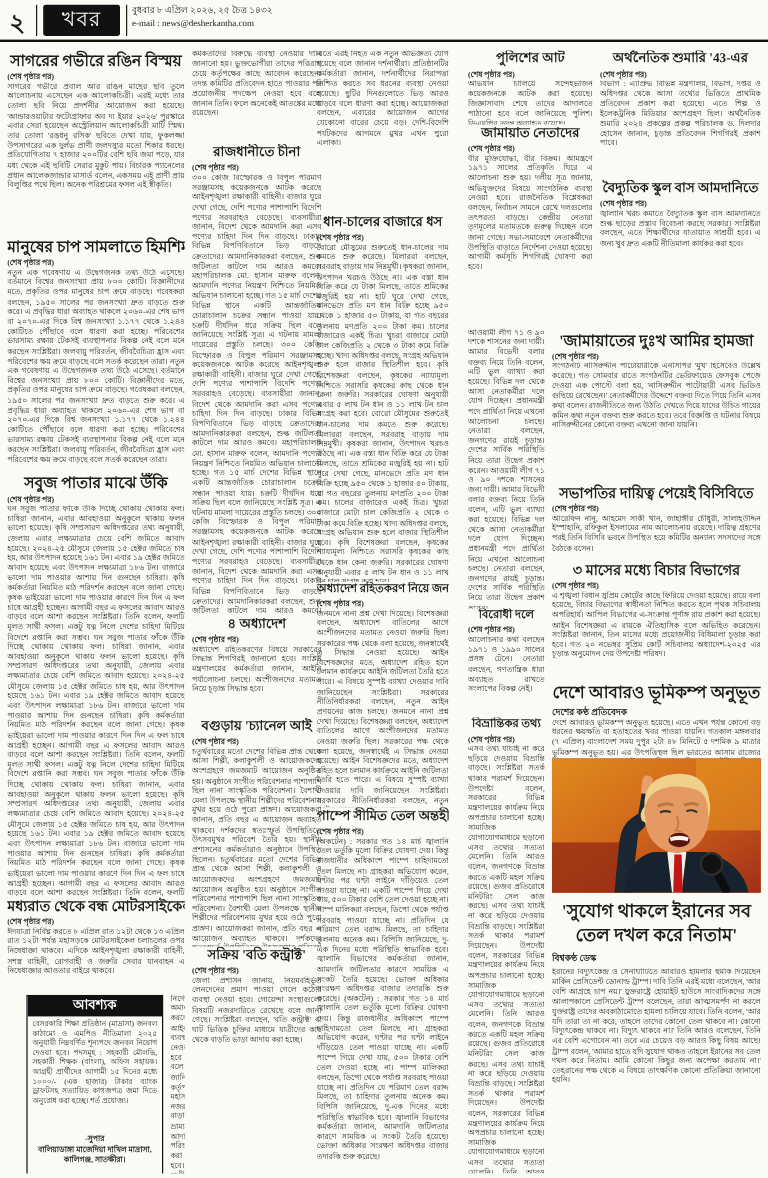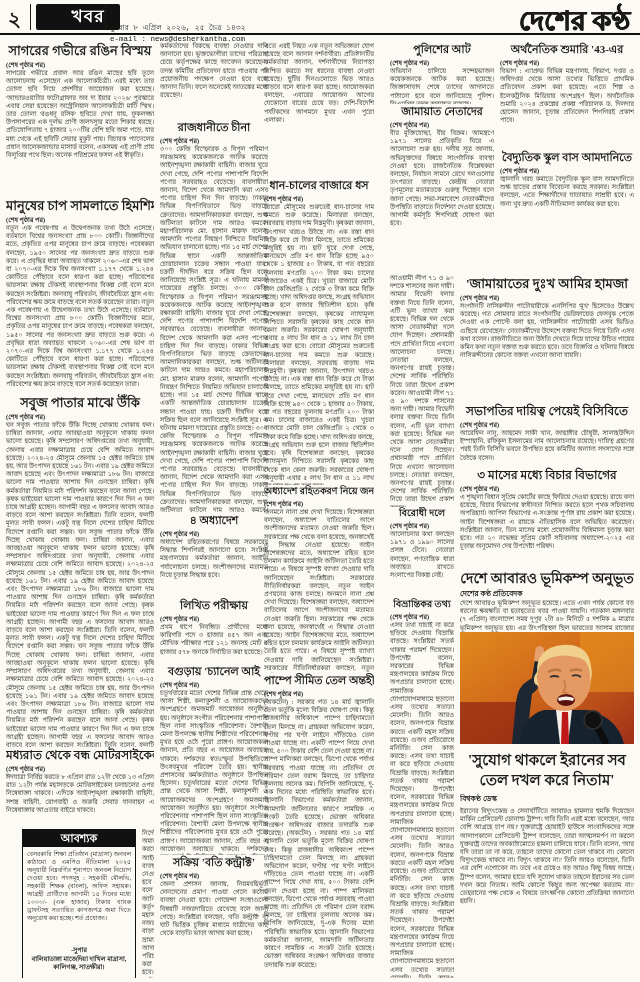--- a/index.html
+++ b/index.html
@@ -7,24 +7,24 @@
     width:640px;height:982px;position:relative;overflow:hidden;
     background:#fbfaf5;color:#1c1b18;
     font-family:"Liberation Serif","DejaVu Serif",serif;
   }
   
   .masthead-bar{position:absolute;left:0;top:0;width:640px;height:34px;}
   .pageno{position:absolute;left:8px;top:4px;font-size:20px;font-weight:bold;}
   .vr{position:absolute;top:4px;width:1px;height:26px;background:#1c1b18;}
   .section-box{
     position:absolute;left:36px;top:4px;width:64px;height:26px;background:#111;
-    color:#fff;font-weight:bold;font-size:17px;display:flex;align-items:center;justify-content:center;
-    border-radius:2px;letter-spacing:1px;padding-left:20px;
+    color:#fff;font-weight:normal;font-size:17px;display:flex;align-items:center;justify-content:center;
+    border-radius:2px;letter-spacing:1px;
   }
-  .dateblock{position:absolute;left:110px;top:23px;font-size:7.5px;line-height:11px;font-family:Liberation Mono, monospace;}
+  .dateblock{position:absolute;left:110px;top:3px;font-size:7.5px;line-height:11px;font-family:Liberation Serif, serif;}
   .paper-name{position:absolute;right:10px;top:0px;font-size:27px;font-weight:900;letter-spacing:0px;
     text-shadow:0.6px 0 0 #000, -0.3px 0 0 #000;}
   .head-rule{position:absolute;left:0;top:33px;width:640px;height:2px;background:#111;}
 
   
   .col{position:absolute;top:42px;overflow:hidden;}
   .blk{position:absolute;overflow:hidden;}
   .story{overflow:hidden;}
   .hl{font-weight:bold;text-align:center;margin:0;padding:0;white-space:nowrap;overflow:hidden;}
   .h13{font-size:13px;line-height:17px;height:18px;}
@@ -54,21 +54,20 @@
 
 <div class="masthead-bar">
   <div class="pageno">২</div>
   <div class="vr" style="left:30px"></div>
   <div class="section-box">খবর</div>
   <div class="vr" style="left:105px"></div>
   <div class="dateblock">
     <div>বুধবার ৮ এপ্রিল ২০২৬, ২৫ চৈত্র ১৪৩২</div>
     <div>e-mail : news@desherkantha.com</div>
   </div>
-  <div class="paper-name">দেশের কণ্ঠ</div>
 </div>
 <div class="head-rule"></div>
 
 <div class="col" style="left:6px;width:148px;height:936px">
   <div class="story">
     <h2 class="hl h13">সাগরের গভীরে রঙিন বিস্ময়</h2>
     <div class="tag">(শেষ পৃষ্ঠার পর)</div>
     <div class="body" style="height:128px">সাগরের গভীরে প্রবাল আর রঙিন মাছের ছবি তুলে আলোচনায় এসেছেন এক আলোকচিত্রী। এরই মধ্যে তার তোলা ছবি নিয়ে প্রদর্শনীর আয়োজন করা হয়েছে। 'আন্ডারওয়াটার ফটোগ্রাফার অব দ্য ইয়ার ২০২৬' পুরস্কারে এবার সেরা হয়েছেন অস্ট্রেলিয়ান আলোকচিত্রী মাটি স্মিথ। তার তোলা 'রঙধনু রসিক' ছবিতে দেখা যায়, ফুকলজ্জা উপসাগরের এক দুর্লভ প্রাণী জলদস্যুর মতো শিকার ধরছে। প্রতিযোগিতায় ৭ হাজার ২০০টির বেশি ছবি জমা পড়ে, যার মধ্য থেকে এই ছবিটি সেরার মুকুট পায়। বিচারক প্যানেলের প্রধান আলেকজান্ডার মাসার্ড বলেন, একসময় এই প্রাণী প্রায় বিলুপ্তির পথে ছিল। অনেক পরিশ্রমের ফসল এই স্বীকৃতি।</div>
   </div>
   <div class="story">
@@ -101,25 +100,20 @@
   <div class="body" style="height:78px">কর্মকর্তাদের বিরুদ্ধে ব্যবস্থা নেওয়ার দাবি জানানো হয়। ভুক্তভোগীরা তাদের পরিত্রাণ চেয়ে কর্তৃপক্ষের কাছে আবেদন করেছেন। তদন্ত কমিটির প্রতিবেদন হাতে পাওয়ার পর প্রয়োজনীয় পদক্ষেপ নেওয়া হবে বলে জানান তিনি। ফলে অনেকেই আতঙ্কের মধ্যে রয়েছেন।</div>
   <div class="story">
     <h2 class="hl h11">রাজধানীতে চীনা</h2>
     <div class="tag">(শেষ পৃষ্ঠার পর)</div>
     <div class="body" style="height:368px">৩০০ কেজি বিস্ফোরক ও বিপুল পরিমাণ সরঞ্জামসহ কয়েকজনকে আটক করেছে আইনশৃঙ্খলা রক্ষাকারী বাহিনী। বাজার ঘুরে দেখা গেছে, দেশি পণ্যের পাশাপাশি বিদেশি পণ্যের সরবরাহও বেড়েছে। ব্যবসায়ীরা জানান, বিদেশ থেকে আমদানি করা এসব পণ্যের চাহিদা দিন দিন বাড়ছে। ঢাকার বিভিন্ন বিপণিবিতানে ভিড় বাড়ছে ক্রেতাদের। আমদানিকারকরা বলছেন, শুল্ক জটিলতা কাটলে দাম আরও কমবে। মহাপরিচালক মো. হাসান মারুফ বলেন, আমদানি পণ্যের নিয়ন্ত্রণ নিশ্চিতে নিয়মিত অভিযান চালানো হচ্ছে। গত ১৫ মার্চ দেশের বিভিন্ন স্থানে একটি আন্তর্জাতিক চোরাচালান চক্রের সন্ধান পাওয়া যায়। চক্রটি দীর্ঘদিন ধরে সক্রিয় ছিল বলে জানিয়েছে সংশ্লিষ্ট সূত্র। এ ঘটনায় মামলা দায়েরের প্রস্তুতি চলছে। ৩০০ কেজি বিস্ফোরক ও বিপুল পরিমাণ সরঞ্জামসহ কয়েকজনকে আটক করেছে আইনশৃঙ্খলা রক্ষাকারী বাহিনী। বাজার ঘুরে দেখা গেছে, দেশি পণ্যের পাশাপাশি বিদেশি পণ্যের সরবরাহও বেড়েছে। ব্যবসায়ীরা জানান, বিদেশ থেকে আমদানি করা এসব পণ্যের চাহিদা দিন দিন বাড়ছে। ঢাকার বিভিন্ন বিপণিবিতানে ভিড় বাড়ছে ক্রেতাদের। আমদানিকারকরা বলছেন, শুল্ক জটিলতা কাটলে দাম আরও কমবে। মহাপরিচালক মো. হাসান মারুফ বলেন, আমদানি পণ্যের নিয়ন্ত্রণ নিশ্চিতে নিয়মিত অভিযান চালানো হচ্ছে। গত ১৫ মার্চ দেশের বিভিন্ন স্থানে একটি আন্তর্জাতিক চোরাচালান চক্রের সন্ধান পাওয়া যায়। চক্রটি দীর্ঘদিন ধরে সক্রিয় ছিল বলে জানিয়েছে সংশ্লিষ্ট সূত্র। এ ঘটনায় মামলা দায়েরের প্রস্তুতি চলছে। ৩০০ কেজি বিস্ফোরক ও বিপুল পরিমাণ সরঞ্জামসহ কয়েকজনকে আটক করেছে আইনশৃঙ্খলা রক্ষাকারী বাহিনী। বাজার ঘুরে দেখা গেছে, দেশি পণ্যের পাশাপাশি বিদেশি পণ্যের সরবরাহও বেড়েছে। ব্যবসায়ীরা জানান, বিদেশ থেকে আমদানি করা এসব পণ্যের চাহিদা দিন দিন বাড়ছে। ঢাকার বিভিন্ন বিপণিবিতানে ভিড় বাড়ছে ক্রেতাদের। আমদানিকারকরা বলছেন, শুল্ক জটিলতা কাটলে দাম আরও কমবে। মহাপরিচালক মো. হাসান মারুফ বলেন, আমদানি পণ্যের নিয়ন্ত্রণ নিশ্চিতে নিয়মিত অভিযান চালানো হচ্ছে। গত ১৫ মার্চ দেশের বিভিন্ন স্থানে একটি আন্তর্জাতিক চোরাচালান চক্রের সন্ধান পাওয়া যায়। চক্রটি দীর্ঘদিন ধরে সক্রিয় ছিল বলে জানিয়েছে সংশ্লিষ্ট সূত্র। এ ঘটনায় মামলা দায়েরের প্রস্তুতি চলছে।</div>
   </div>
   <div class="story">
     <h2 class="hl h11">৪ অধ্যাদেশ</h2>
     <div class="tag">(শেষ পৃষ্ঠার পর)</div>
     <div class="body" style="height:60px">অধ্যাদেশ রহিতকরণের বিষয়ে সরকারের সিদ্ধান্ত শিগগিরই জানানো হবে। সংশ্লিষ্ট মন্ত্রণালয়ের কর্মকর্তারা জানান, আইনি পর্যালোচনা চলছে। অংশীজনদের মতামত নিয়ে চূড়ান্ত সিদ্ধান্ত হবে।</div>
-  </div>
-  <div class="story">
-    <h2 class="hl h11">লিখিত পরীক্ষায়</h2>
-    <div class="tag">(শেষ পৃষ্ঠার পর)</div>
-    <div class="body" style="height:41px">প্রথম ধাপে নিবন্ধিত প্রার্থীদের মধ্যে কারিগরি পদে ৩ হাজার ৪৫৭ জন এবং মৌখিক পরীক্ষার পরে ১২১ জনসহ মোট ৩ হাজার ৫৭৮ জনকে নির্বাচিত করা হয়েছে।</div>
   </div>
   <div class="story">
     <h2 class="hl h11">বগুড়ায় 'চ্যানেল আই</h2>
     <div class="tag">(শেষ পৃষ্ঠার পর)</div>
     <div class="body" style="height:166px">চতুর্থবারের মতো দেশের বিভিন্ন প্রান্ত থেকে আসা শিল্পী, কলাকুশলী ও আয়োজকদের অংশগ্রহণে জমজমাট আয়োজন অনুষ্ঠিত হয়। অনুষ্ঠানে সংগীত পরিবেশনার পাশাপাশি ছিল নানা সাংস্কৃতিক পরিবেশনা। বৈশাখী মেলা উপলক্ষে স্থানীয় শিল্পীদের পরিবেশনায় মুখর হয়ে ওঠে পুরো প্রাঙ্গণ। আয়োজকরা জানান, প্রতি বছর এ আয়োজন অব্যাহত থাকবে। দর্শকদের স্বতঃস্ফূর্ত উপস্থিতিতে উৎসবমুখর পরিবেশ তৈরি হয়। স্থানীয় প্রশাসনের কর্মকর্তারাও অনুষ্ঠানে উপস্থিত ছিলেন। চতুর্থবারের মতো দেশের বিভিন্ন প্রান্ত থেকে আসা শিল্পী, কলাকুশলী ও আয়োজকদের অংশগ্রহণে জমজমাট আয়োজন অনুষ্ঠিত হয়। অনুষ্ঠানে সংগীত পরিবেশনার পাশাপাশি ছিল নানা সাংস্কৃতিক পরিবেশনা। বৈশাখী মেলা উপলক্ষে স্থানীয় শিল্পীদের পরিবেশনায় মুখর হয়ে ওঠে পুরো প্রাঙ্গণ। আয়োজকরা জানান, প্রতি বছর এ আয়োজন অব্যাহত থাকবে। দর্শকদের স্বতঃস্ফূর্ত উপস্থিতিতে উৎসবমুখর পরিবেশ তৈরি হয়। স্থানীয় প্রশাসনের কর্মকর্তারাও অনুষ্ঠানে উপস্থিত ছিলেন।</div>
   </div>
   <div class="story">
     <h2 class="hl h11">সক্রিয় 'বতি কন্ট্রাক্ট'</h2>
     <div class="tag">(শেষ পৃষ্ঠার পর)</div>
     <div class="body" style="height:98px">জেলা প্রশাসন জানায়, নিয়মবহির্ভূত লেনদেনের প্রমাণ পাওয়া গেলে কঠোর ব্যবস্থা নেওয়া হবে। গোয়েন্দা সংস্থাগুলো বিষয়টি নজরদারিতে রেখেছে বলে জানা গেছে। সংশ্লিষ্টরা বলছেন, 'বতি কন্ট্রাক্ট' বা ঘাট ভিত্তিক চুক্তির মাধ্যমে যাত্রীদের কাছ থেকে বাড়তি ভাড়া আদায় করা হচ্ছে।</div>

